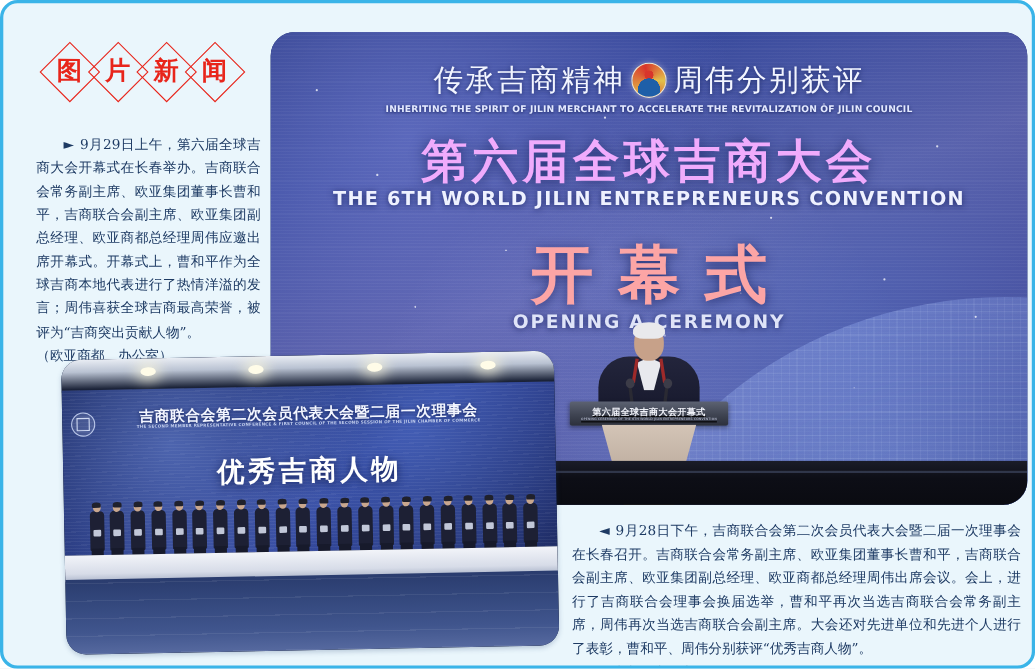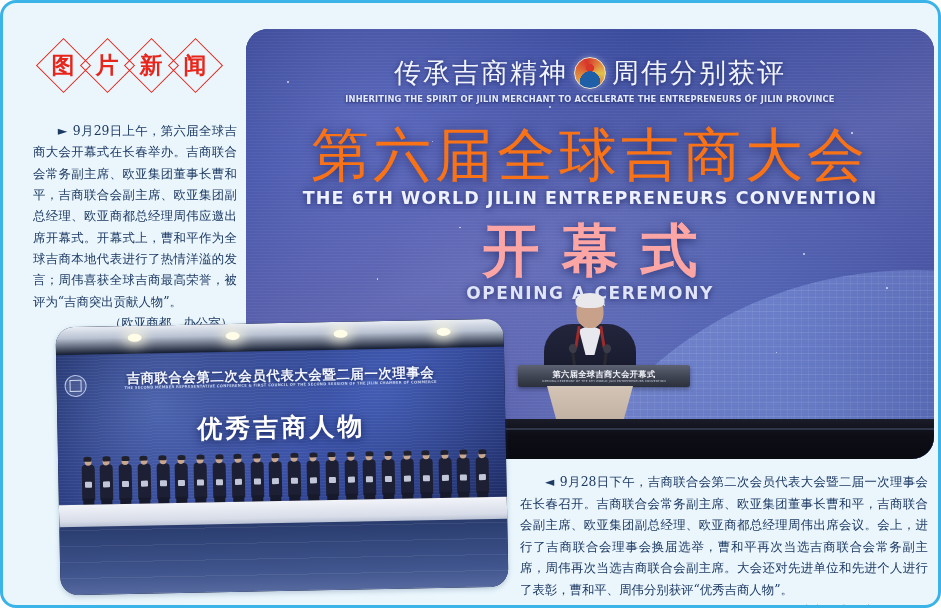--- a/index.html
+++ b/index.html
@@ -90,21 +90,20 @@
     width: 408px;
     font-size: 12.4px;
     line-height: 1.74;
   }
   .col-left p, .col-right p {
     margin: 0;
   }
   .indent { text-indent: 2em; }
   .credit {
     margin-top: 2px;
-    text-align: right;
     padding-right: 4px;
   }
   .col-right .credit { padding-right: 40px; }
   .arrow { letter-spacing: 1px; }
 
   
   .photo-main {
     position: absolute;
     left: 243px;
     top: 26px;
@@ -196,23 +195,23 @@
     flex: 0 0 auto;
   }
 
   .title-main {
     position: absolute;
     left: 0; right: 0;
     top: 96px;
     text-align: center;
   }
   .title-cn {
-    font-size: 58px;
-    font-weight: normal;
-    color: #f97316;
+    font-size: 42px;
+    font-weight: bold;
+    color: #f0abfc;
     letter-spacing: 4px;
     line-height: 1.05;
     text-shadow: 0 2px 12px rgba(20,30,90,.8);
     font-family: "DejaVu Sans", "Liberation Sans", sans-serif;
   }
   .title-en {
     margin-top: 2px;
     font-size: 17.5px;
     font-weight: bold;
     color: #eef1ff;
@@ -322,29 +321,30 @@
     left: 50%;
     top: 336px;
     transform: translateX(-50%);
     width: 132px;
     height: 96px;
   }
   .podium-top {
     position: absolute;
     left: -6px;
     top: 0;
-    width: 172px;
+    width: 144px;
     height: 22px;
     background: linear-gradient(180deg,#5c6272 0%, #3f4452 55%, #2c303c 100%);
     border-radius: 2px;
     display: flex;
     flex-direction: column;
     align-items: center;
     justify-content: center;
     box-shadow: 0 2px 4px rgba(0,0,0,.35);
+    text-decoration: underline;
   }
   .podium-sign-cn {
     font-size: 8.2px;
     color: #f1f3fa;
     font-weight: bold;
     letter-spacing: .4px;
     line-height: 1;
     white-space: nowrap;
     font-family: "DejaVu Sans", "Liberation Sans", sans-serif;
   }
@@ -618,21 +618,21 @@
       <i style="left:62%;top:55%;width:1.5px;height:1.5px;"></i>
       <i style="left:27%;top:26%;width:1.5px;height:1.5px;"></i>
     </div>
 
     <div class="banner-top">
       <div class="banner-top-cn">
         <span>传承吉商精神</span>
         <span class="emblem-small"></span>
         <span>周伟分别获评</span>
       </div>
-      <div class="banner-top-en">INHERITING THE SPIRIT OF JILIN MERCHANT TO ACCELERATE THE ENTREPRENEURS OF JILIN PROVINCE</div>
+      <div class="banner-top-en">INHERITING THE SPIRIT OF JILIN MERCHANT TO ACCELERATE THE REVITALIZATION OF JILIN COUNCIL</div>
     </div>
 
     <div class="title-main">
       <div class="title-cn">第六届全球吉商大会</div>
       <div class="title-en">THE 6TH WORLD JILIN ENTREPRENEURS CONVENTION</div>
     </div>
 
     <div class="subtitle-block">
       <div class="subtitle-cn">开幕式</div>
       <div class="subtitle-en">OPENING A CEREMONY</div>

